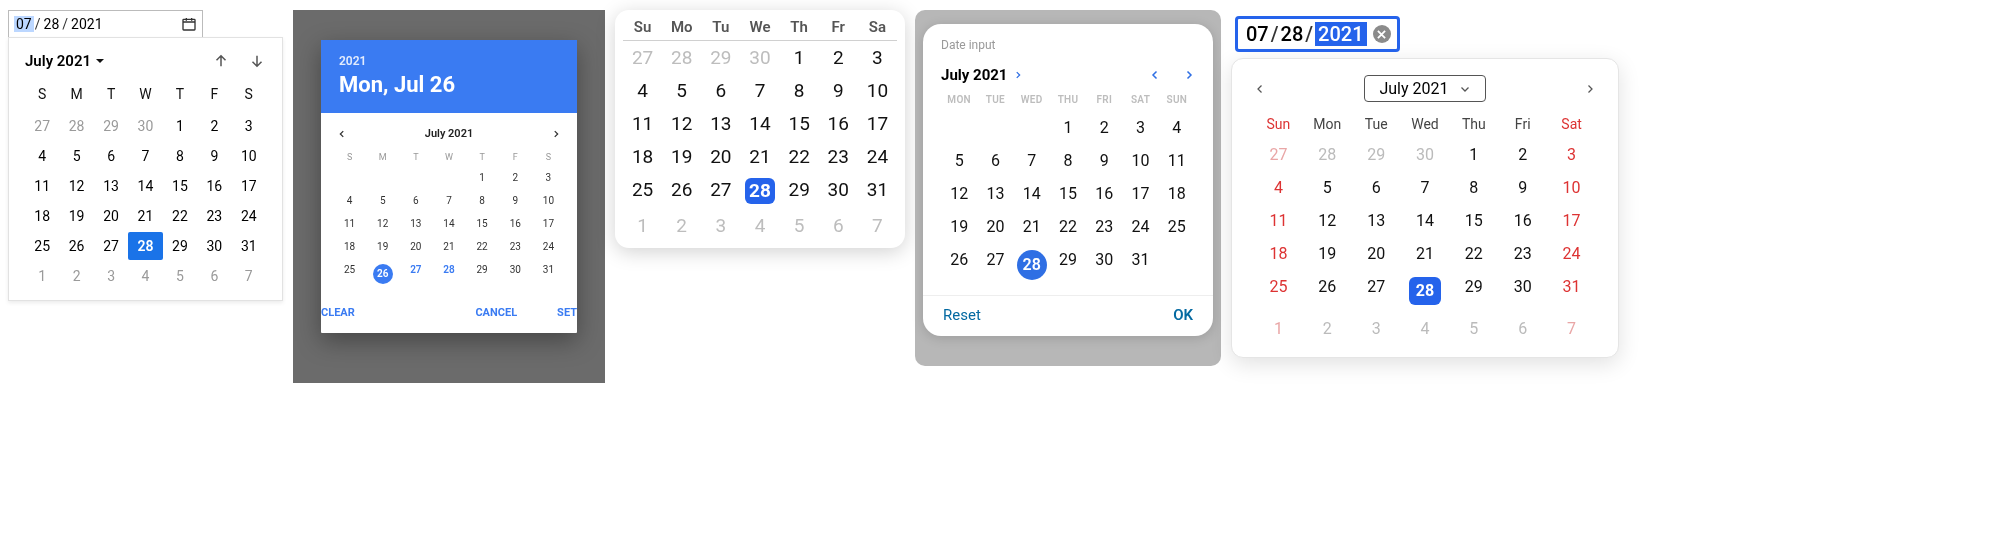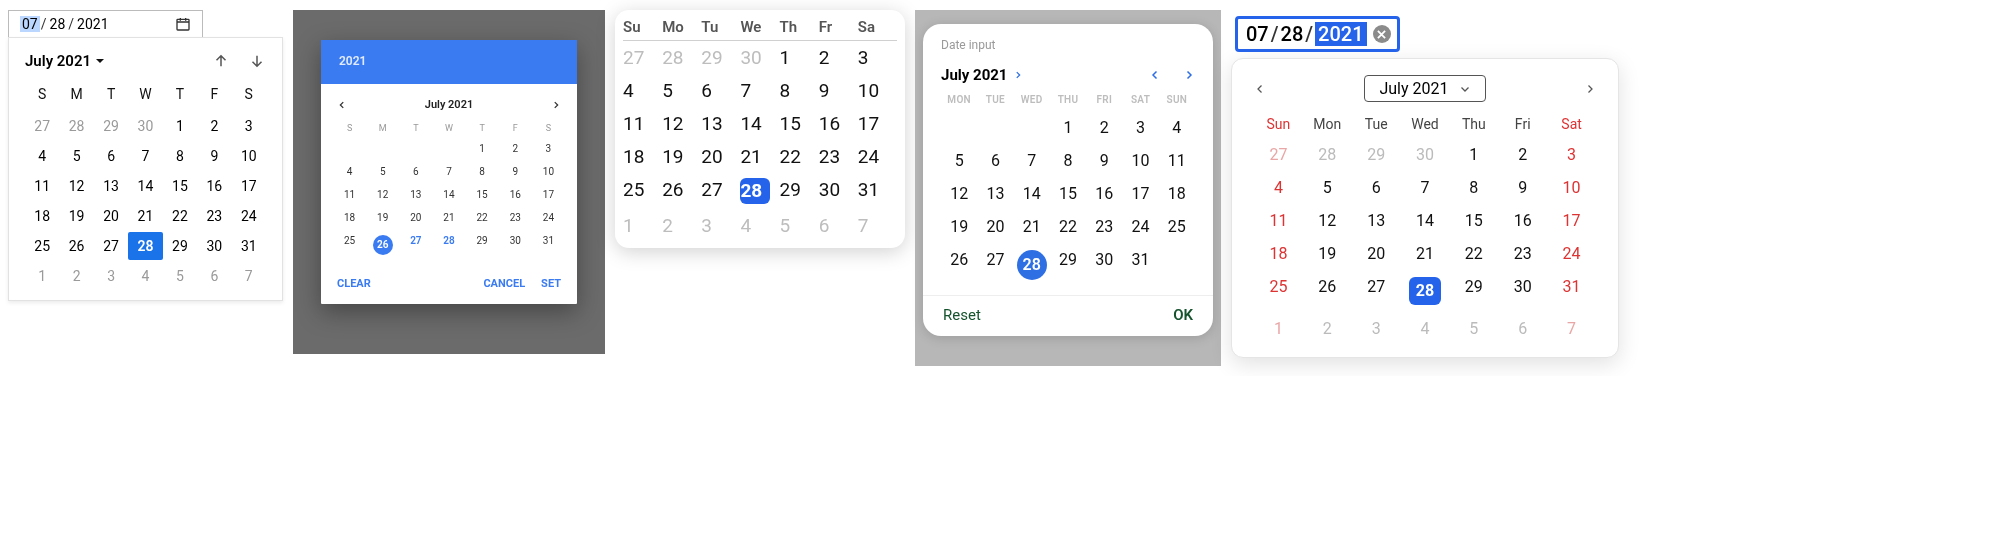--- a/index.html
+++ b/index.html
@@ -1,21 +1,21 @@
 <!DOCTYPE html>
 <html><head>
 <meta charset="utf-8">
 <style>
   * { box-sizing: border-box; }
   html,body { margin:0; padding:0; font-family: -apple-system, BlinkMacSystemFont, "Segoe UI", Roboto, Arial, sans-serif; background:#fff; }
   body { display:flex; align-items:flex-start; gap:10px; padding:10px 8px; width:2014px; }
 
   
   .p1 { width:275px; }
-  .p1-input { width:195px; border:1px solid #bbb; background:#fff; padding:5px 11px; display:flex; align-items:center; justify-content:space-between; font-size:14px; }
+  .p1-input { width:195px; border:1px solid #bbb; background:#fff; padding:5px 5px; display:flex; align-items:center; justify-content:space-between; font-size:14px; }
   .p1-input .slash { margin:0 1px; }
   .p1-input .seg { padding:0 2px; }
   .p1-input .seg.sel { background:#bcd7ff; }
   .p1-cal { margin-top:-1px; width:275px; border:1px solid #e2e2e2; background:#fff; padding:14px 16px 10px; box-shadow:0 2px 4px rgba(0,0,0,0.08); }
   .p1-hd { display:flex; align-items:center; justify-content:space-between; margin-bottom:10px; }
   .p1-title { font-size:15px; font-weight:600; display:flex; align-items:center; gap:4px; cursor:pointer;}
   .p1-nav { display:flex; gap:18px; }
   .p1-arrow { width:18px; stroke:#555; cursor:pointer;}
   .p1-grid { display:grid; grid-template-columns:repeat(7,1fr); gap:2px 0; text-align:center; }
   .p1-dh { font-size:14px; font-weight:400; color:#111; padding:6px 0 8px; }
@@ -32,56 +32,56 @@
   .p2-year { font-size:12px; font-weight:600; opacity:.85; }
   .p2-date { font-size:22px; font-weight:700; margin-top:4px; }
   .p2-sub { display:flex; align-items:center; justify-content:space-between; padding:14px 16px 4px; }
   .p2-sub-title { font-size:11px; font-weight:600; color:#222; }
   .p2-chev { stroke:#333; width:10px; cursor:pointer;}
   .p2-grid { display:grid; grid-template-columns:repeat(7,1fr); text-align:center; padding:0 12px 6px; }
   .p2-dh { font-size:9px; color:#999; padding:8px 0 4px; }
   .p2-cell { font-size:10px; color:#333; padding:6px 0; cursor:pointer;}
   .p2-cell.sel span { background:#3a7bf2; color:#fff; border-radius:50%; display:inline-block; width:20px; height:20px; line-height:20px; font-weight:600;}
   .p2-cell.accent { color:#3a7bf2; font-weight:600; }
-  .p2-actions { display:flex; justify-content:space-between; padding:10px 16px 14px; font-size:11px; font-weight:700; color:#3a7bf2; }
-  .p2-actions .right { display:flex; gap:16px; }
+  .p2-actions { display:flex; justify-content:space-between; padding:10px 0 14px; font-size:11px; font-weight:700; color:#3a7bf2; }
+  .p2-actions .right { display:flex; gap:40px; }
   .p2-actions span { cursor:pointer; }
 
   
   .p3wrap { width:290px; }
   .p3-input { font-size:24px; font-weight:500; margin:10px 0 4px 6px;}
   .p3-input .seg { }
   .p3-input .seg.sel { background:#2563eb; color:#fff; padding:1px 4px; border-radius:6px; }
   .p3 { width:290px; background:#fff; border-radius:14px; box-shadow:0 4px 20px rgba(0,0,0,.18); padding:6px 8px 6px; }
   .p3-hd { display:flex; align-items:center; justify-content:space-between; padding:4px 6px 4px 4px;}
   .p3-title { font-size:24px; font-weight:700; }
   .p3-nav { display:flex; align-items:center; gap:12px; color:#888; }
   .p3-nav .dot { width:9px; height:9px; background:#888; border-radius:50%; }
   .p3-nav svg { width:11px; fill:#888; cursor:pointer;}
-  .p3-grid { display:grid; grid-template-columns:repeat(7,1fr); text-align:left; }
+  .p3-grid { display:grid; grid-template-columns:repeat(7,1fr); text-align:center; }
   .p3-dh { font-size:15px; font-weight:600; color:#555; padding:2px 0 4px; border-bottom:1px solid #d0d0d0;}
   .p3-cell { font-size:19px; padding:5px 0; color:#111; cursor:pointer;}
   .p3-cell.out { color:#bdbdbd; }
   .p3-cell.sel span { background:#2563eb; color:#fff; border-radius:6px; display:inline-block; width:30px; height:26px; line-height:26px; font-weight:700;}
 
   
-  .p4wrap { width:306px; background:#b7b7b7; padding:14px 8px 30px;}
+  .p4wrap { width:306px; background:#b7b7b7; padding:14px 8px 30px;border-radius:10px;}
   .p4 { width:290px; background:#fff; border-radius:18px; padding:14px 18px 10px; box-shadow:0 2px 12px rgba(0,0,0,.15);}
   .p4-label { font-size:12px; color:#9a9a9a; margin-bottom:14px;}
   .p4-hd { display:flex; align-items:center; justify-content:space-between; margin-bottom:6px;}
   .p4-title { font-size:15px; font-weight:700; display:flex; align-items:center; gap:6px;}
   .p4-title svg { stroke:#2f6fe4; width:10px;}
   .p4-nav { display:flex; gap:22px;}
   .p4-nav svg { stroke:#2f6fe4; width:12px; cursor:pointer;}
   .p4-grid { display:grid; grid-template-columns:repeat(7,1fr); text-align:center; }
   .p4-dh { font-size:10px; font-weight:600; color:#bdbdbd; padding:4px 0 6px; letter-spacing:0.3px;}
   .p4-cell { font-size:16px; color:#111; padding:7px 0; cursor:pointer;}
   .p4-cell.sel span { background:#2f6fe4; color:#fff; border-radius:50%; display:inline-block; width:30px; height:30px; line-height:30px; font-weight:600;}
   .p4-sep { height:1px; background:#eee; margin:8px -18px 8px;}
-  .p4-actions { display:flex; justify-content:space-between; padding:2px 2px 2px; font-size:15px; color:#14532d;}
+  .p4-actions { display:flex; justify-content:space-between; padding:2px 2px 2px; font-size:15px; color:#0369a1;}
   .p4-actions span { cursor:pointer; }
   .p4-actions .ok { font-weight:600; }
 
   
   .p5wrap { width:400px; }
   .p5-input { border:3px solid #2563eb; border-radius:4px; display:inline-flex; align-items:center; gap:2px; padding:3px 6px 3px 8px; font-size:20px; font-weight:500; margin:6px 0 0 4px;}
   .p5-input .seg.sel { background:#2563eb; color:#fff; padding:0 3px; border-radius:0;}
   .p5-input .clear { width:18px; height:18px; background:#8b8b8b; color:#fff; border-radius:50%; display:flex; align-items:center; justify-content:center; font-size:12px; margin-left:4px; cursor:pointer;}
   .p5 { margin-top:6px; width:388px; background:#fff; border:1px solid #e5e5e5; border-radius:12px; padding:16px 22px 12px; box-shadow:0 6px 22px rgba(0,0,0,.12);}
   .p5-hd { display:flex; align-items:center; justify-content:space-between; margin-bottom:10px;}
@@ -180,20 +180,21 @@
         <div class="p1-cell out">6</div>
         <div class="p1-cell out">7</div>
       </div>
   </div>
 </div>
 
 <div class="p2wrap">
   <div class="p2">
     <div class="p2-banner">
       <div class="p2-year">2021</div>
+      <div class="p2-date">Mon, Jul 26</div>
     </div>
     <div class="p2-sub">
       <svg class="p2-chev" viewBox="0 0 24 24" fill="none" stroke-width="3">
           <path d="M15 5l-7 7 7 7"></path>
         </svg>
       <span class="p2-sub-title">July 2021</span>
       <svg class="p2-chev" viewBox="0 0 24 24" fill="none" stroke-width="3">
           <path d="M9 5l7 7-7 7"></path>
         </svg>
     </div>

